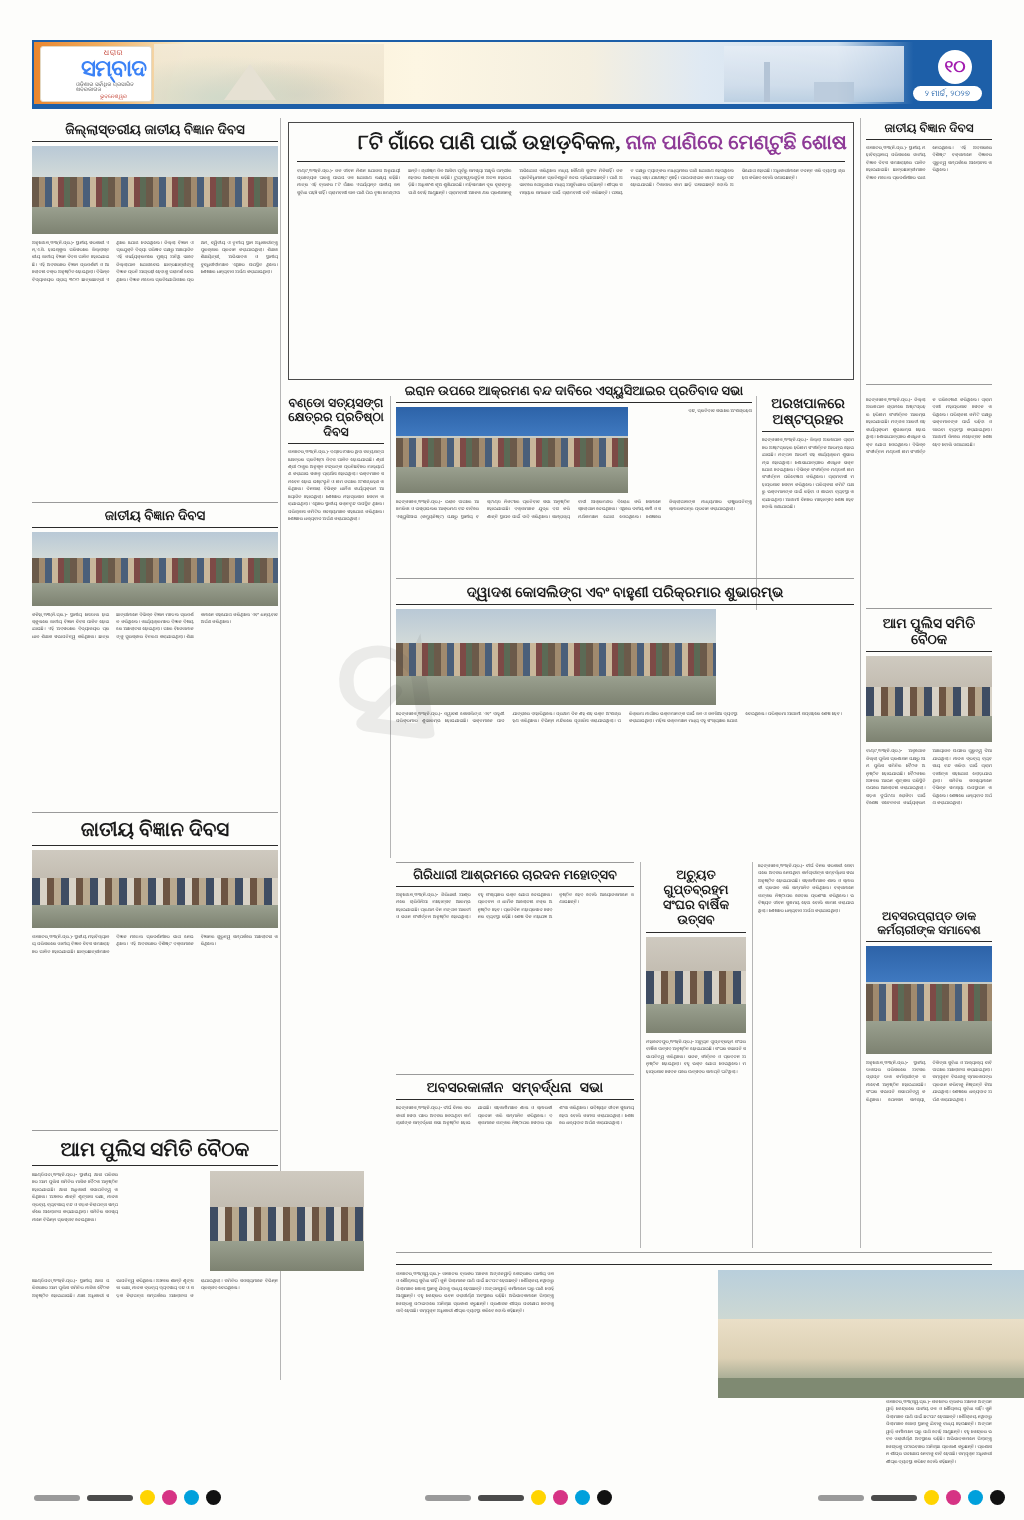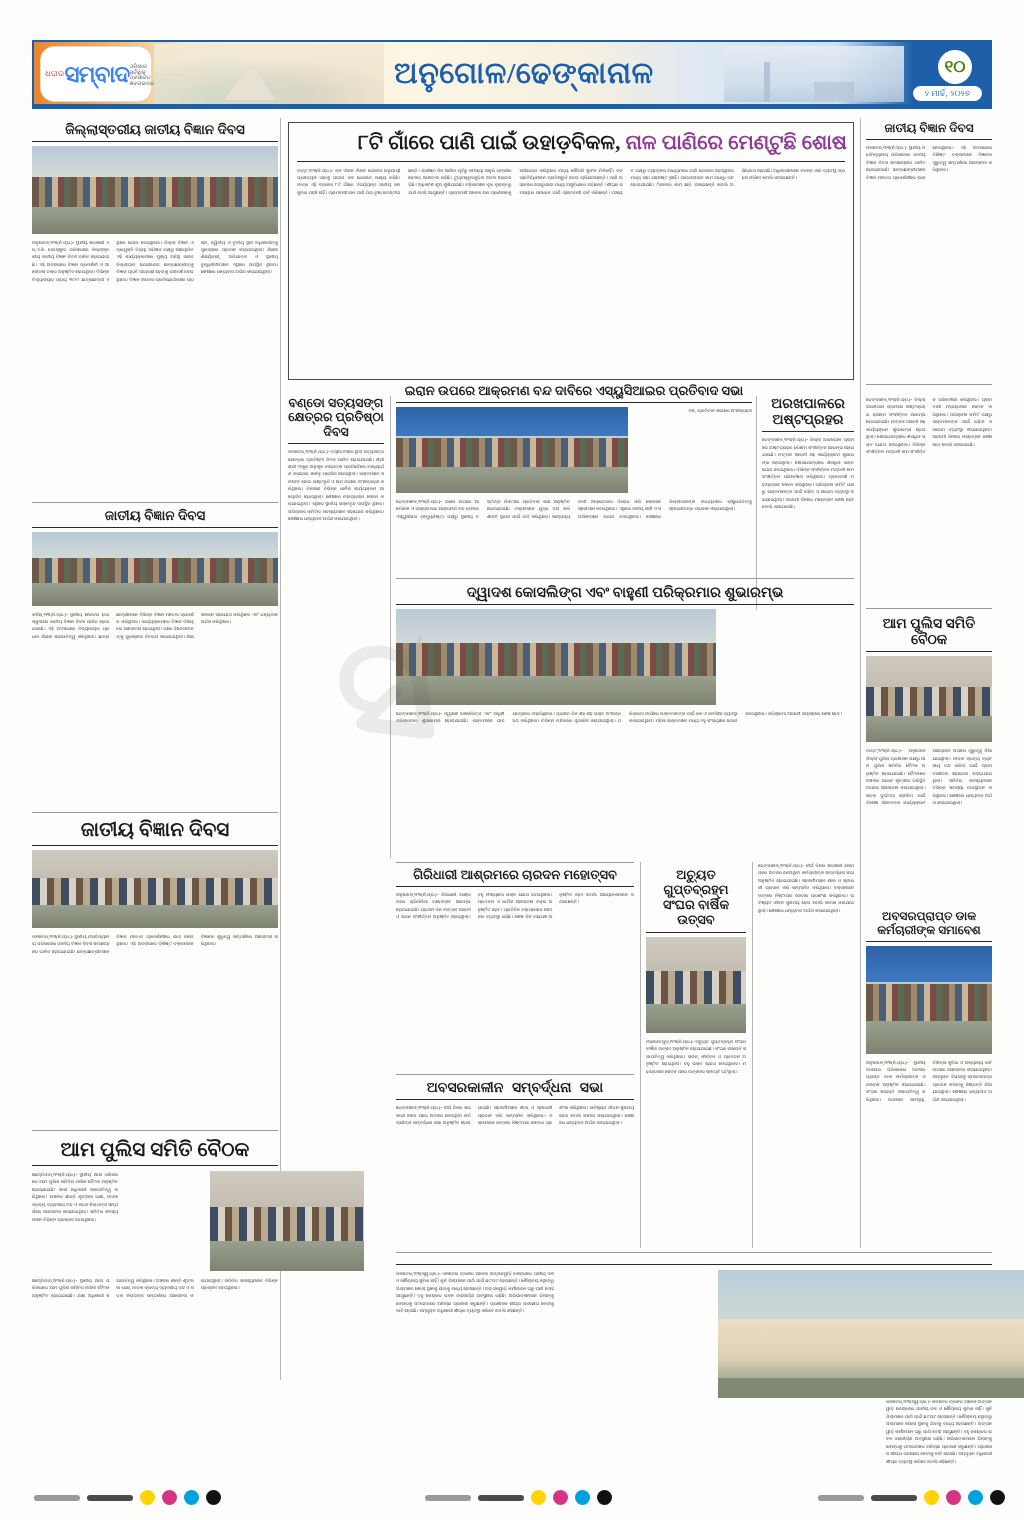--- a/index.html
+++ b/index.html
@@ -23,22 +23,22 @@
     background:linear-gradient(90deg,#e9862f 0%,#f0ad5f 7%,#f7eccd 16%,#fdf6e3 40%,#f4efe0 58%,#dfe9f3 70%,#cfe0ef 84%,#1d5fa8 92%,#1d5fa8 100%);
     border:2px solid #1d5fa8;
     overflow:hidden;
   }
   .mast-bluebar {
     position:absolute; left:32px; top:104px; width:960px; height:5px;
     background:#1d5fa8;
   }
   .logo-box {
     position:absolute; left:6px; top:4px; width:112px; height:56px;
-    background:#fff; border-radius:14px; border:1px solid #e4d9c4;
-    display:flex; flex-direction:row; align-items:center; justify-content:center;
+    background:#fff; border-radius:3px; border:1px solid #e4d9c4;
+    display:flex; flex-direction:column; align-items:center; justify-content:center;
     line-height:1;
     padding-left:35px;
   }
   .logo-top { font-size:8px; color:#c0392b; letter-spacing:.5px;}
   .logo-main { font-size:23px; font-weight:bold; color:#3b82f6; letter-spacing:-1px; }
   .logo-sub { font-size:5.5px; color:#444; margin-top:2px;}
   .logo-bot { font-size:5.5px; color:#c0392b; margin-top:1px;}
 
   .temple-art {
     position:absolute; left:120px; top:2px; width:230px; height:60px;
@@ -66,21 +66,21 @@
   }
   .mast-title {
     position:absolute; left:360px; top:14px;
     font-size:30px; font-weight:bold; color:#1d5fa8;
     letter-spacing:.5px; text-shadow:0 1px 0 #fff;
     font-family:"Liberation Serif", serif;
   }
   .page-num {
     position:absolute; right:18px; top:8px;
     width:34px;height:34px;border-radius:50%;
-    background:#fff;color:#4d7c0f;font-weight:bold;font-size:17px;
+    background:#fff;color:#a21caf;font-weight:bold;font-size:17px;
     display:flex;align-items:center;justify-content:center;
   }
   .mast-date {
     position:absolute; right:8px; top:44px;
     background:#fff; color:#1d5fa8; font-size:8.5px;
     padding:2px 12px; border-radius:9px; white-space:nowrap;
   }
 
   
   .col { position:absolute; }
@@ -159,21 +159,20 @@
 
   <div class="masthead">
     <div class="logo-box">
       <div class="logo-top">ଧରାର</div>
       <div class="logo-main">ସମ୍ବାଦ</div>
       <div class="logo-sub">ଓଡ଼ିଶାର ସର୍ବାଧିକ ପ୍ରସାରିତ ଖବରକାଗଜ</div>
       <div class="logo-bot">ଭୁବନେଶ୍ୱର</div>
     </div>
     <div class="temple-art"></div>
     <div class="city-art"></div>
-    <div class="mast-title">ଅନୁଗୋଳ/ଢେଙ୍କାନାଳ</div>
     <div class="page-num">୧୦</div>
     <div class="mast-date">୨ ମାର୍ଚ୍ଚ, ୨୦୨୭</div>
   </div>
   <div class="mast-bluebar"></div>
 
   <div class="vsep" style="left:280px; top:118px; height:1262px;"></div>
   <div class="vsep" style="left:860px; top:118px; height:1130px;"></div>
 
   <div class="col" style="left:32px; top:122px; width:246px;">
     <div class="hl hl-md">ଜିଲ୍ଲାସ୍ତରୀୟ ଜାତୀୟ ବିଜ୍ଞାନ ଦିବସ</div>

